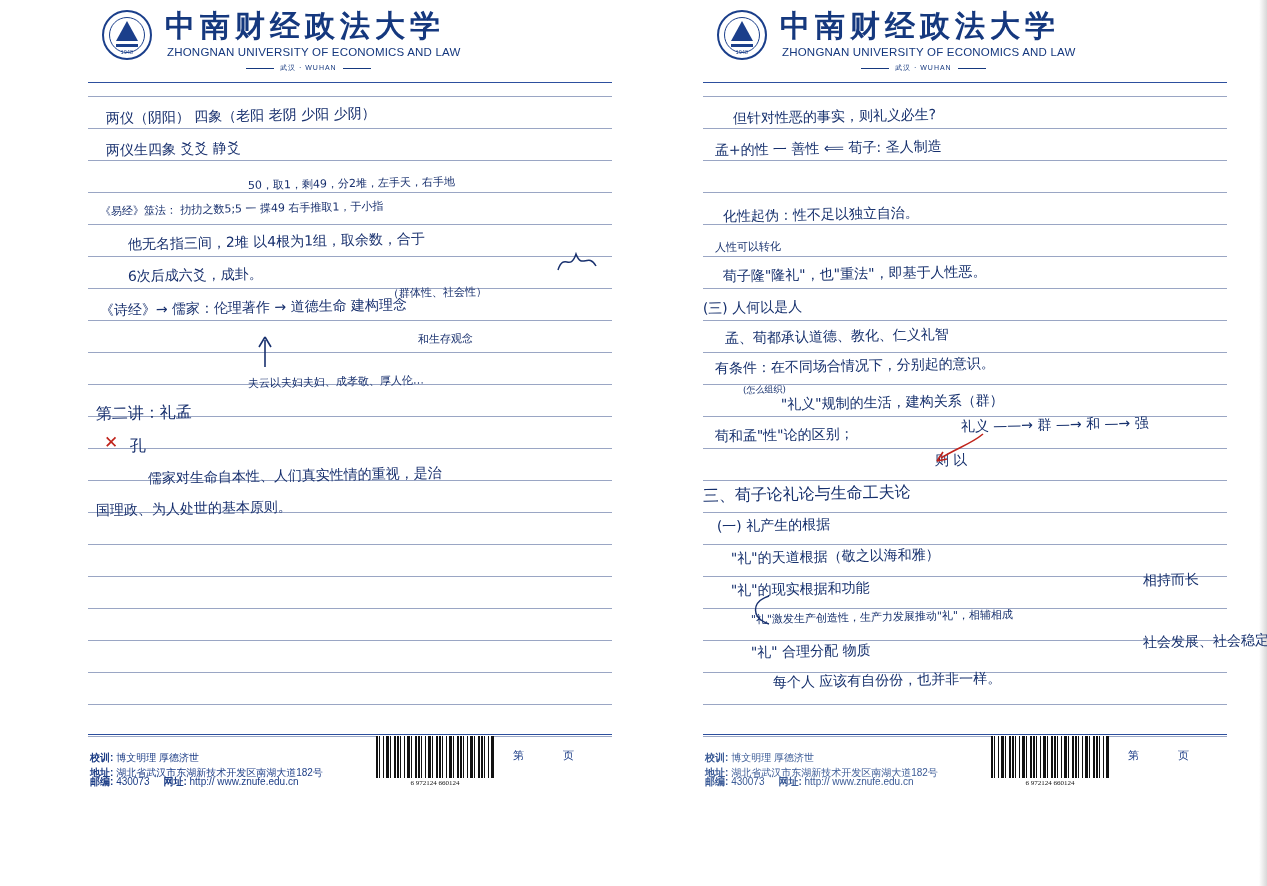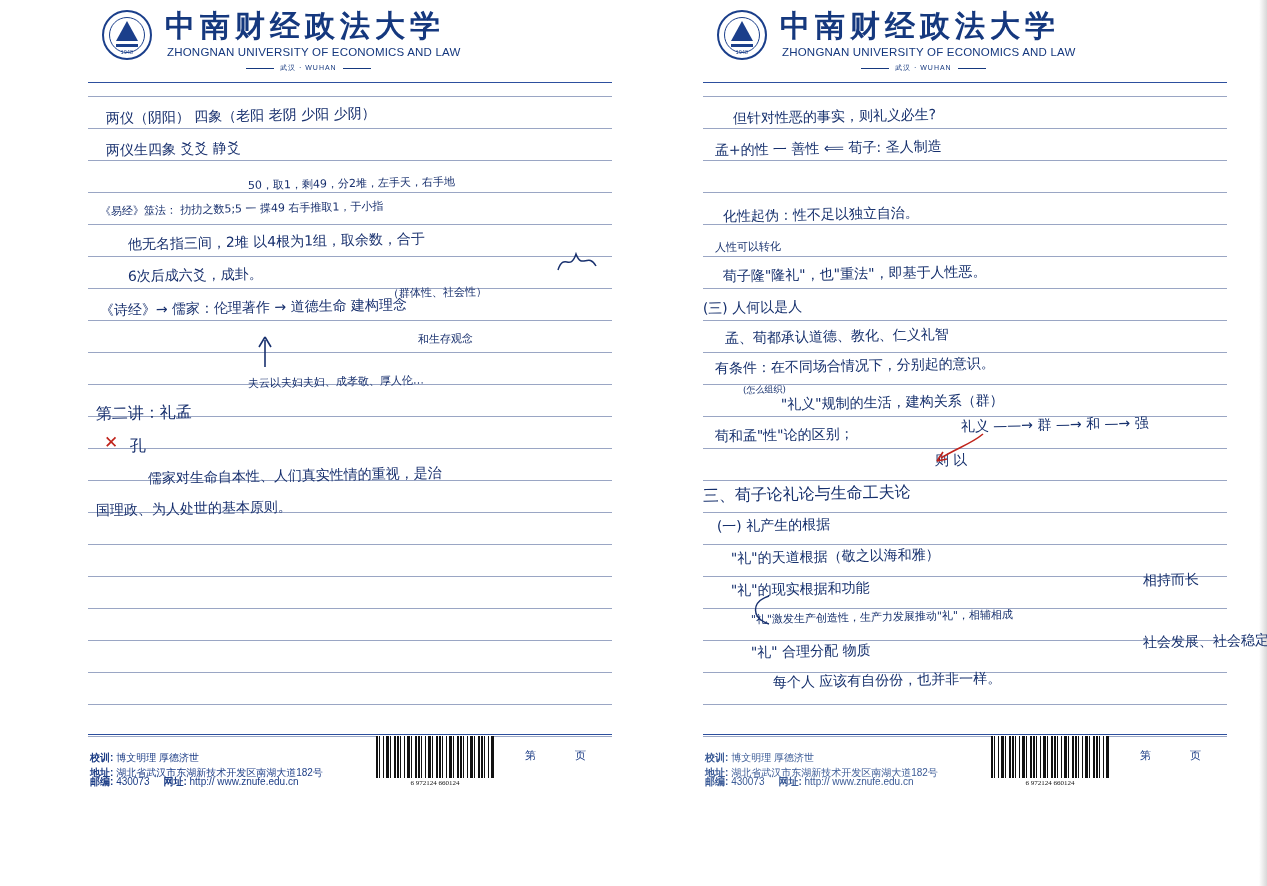--- a/index.html
+++ b/index.html
@@ -215,21 +215,21 @@
     right: 118px;
     top: 45px;
     width: 118px;
     text-align: center;
     font-size: 7px;
     color: #111;
     font-family: Liberation Serif, serif;
   }
   .pageno {
     position: absolute;
-    right: 8px;
+    right: 20px;
     top: 14px;
     font-size: 11px;
     color: #1c3d86;
     letter-spacing: 18px;
     text-align: right;
   }
   
   .sheet-right .footer { color: #3a5a96; }
   .sheet-right .hand .hw { color: #16306d; }
 </style>

